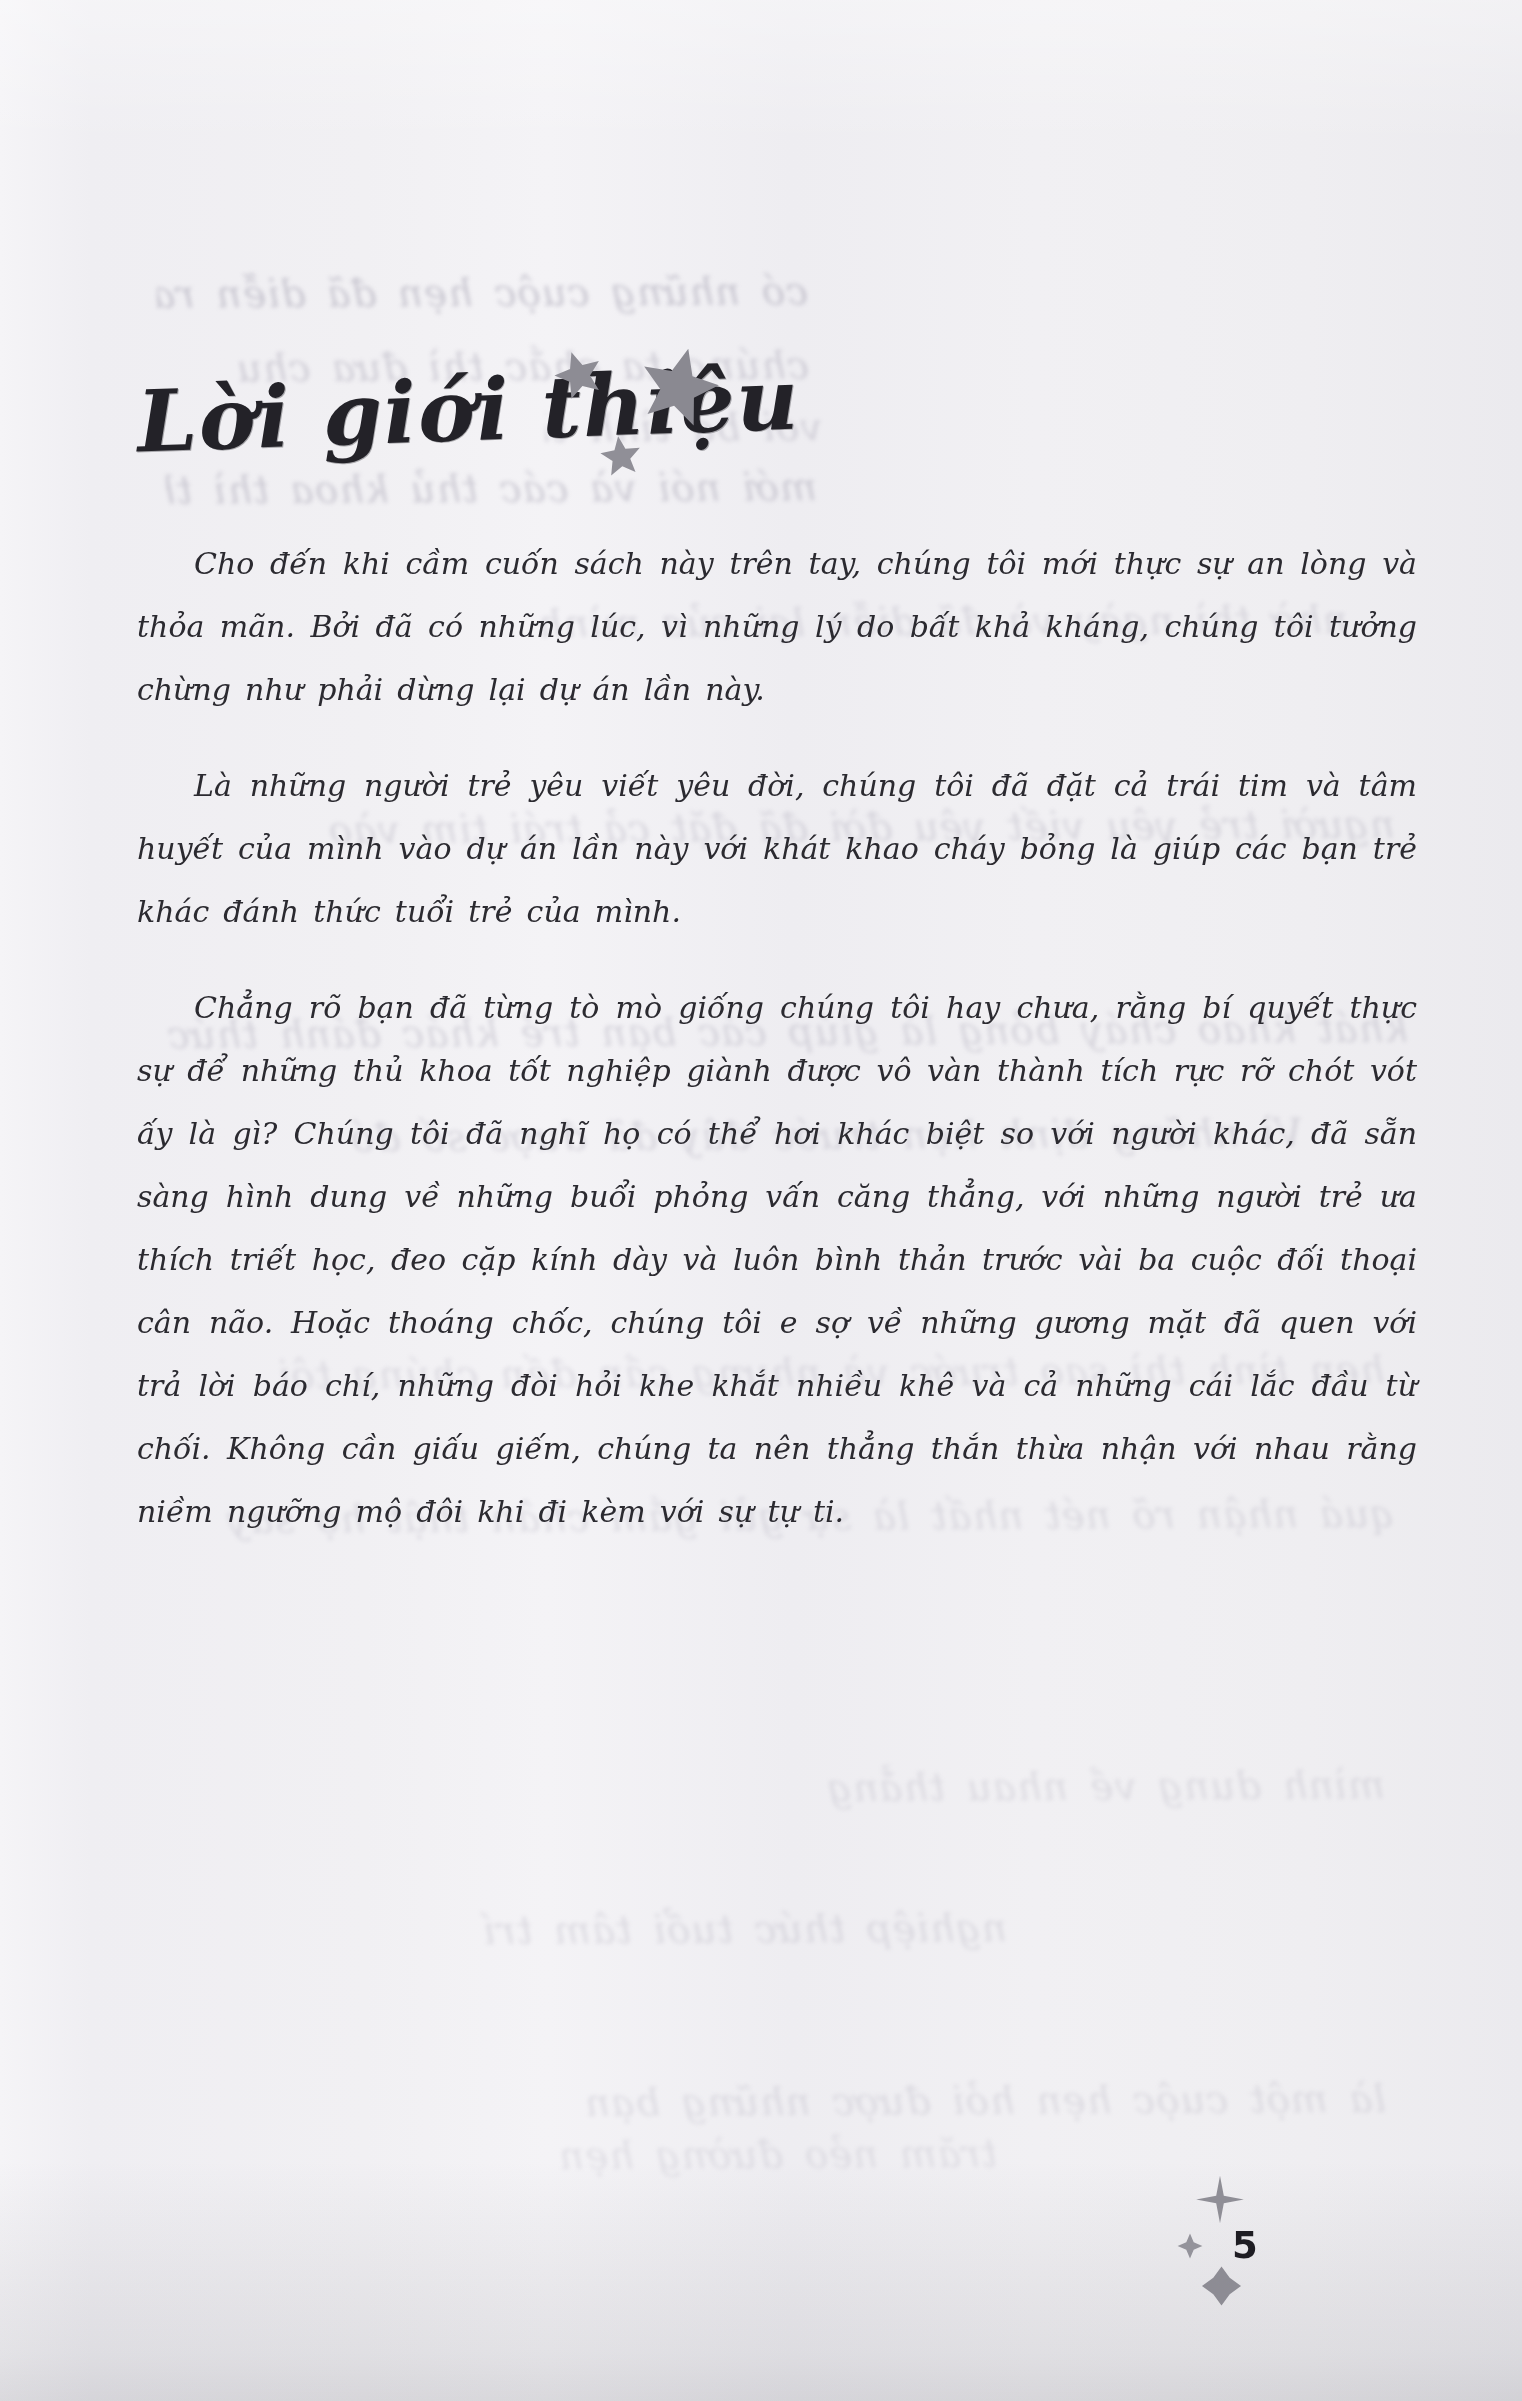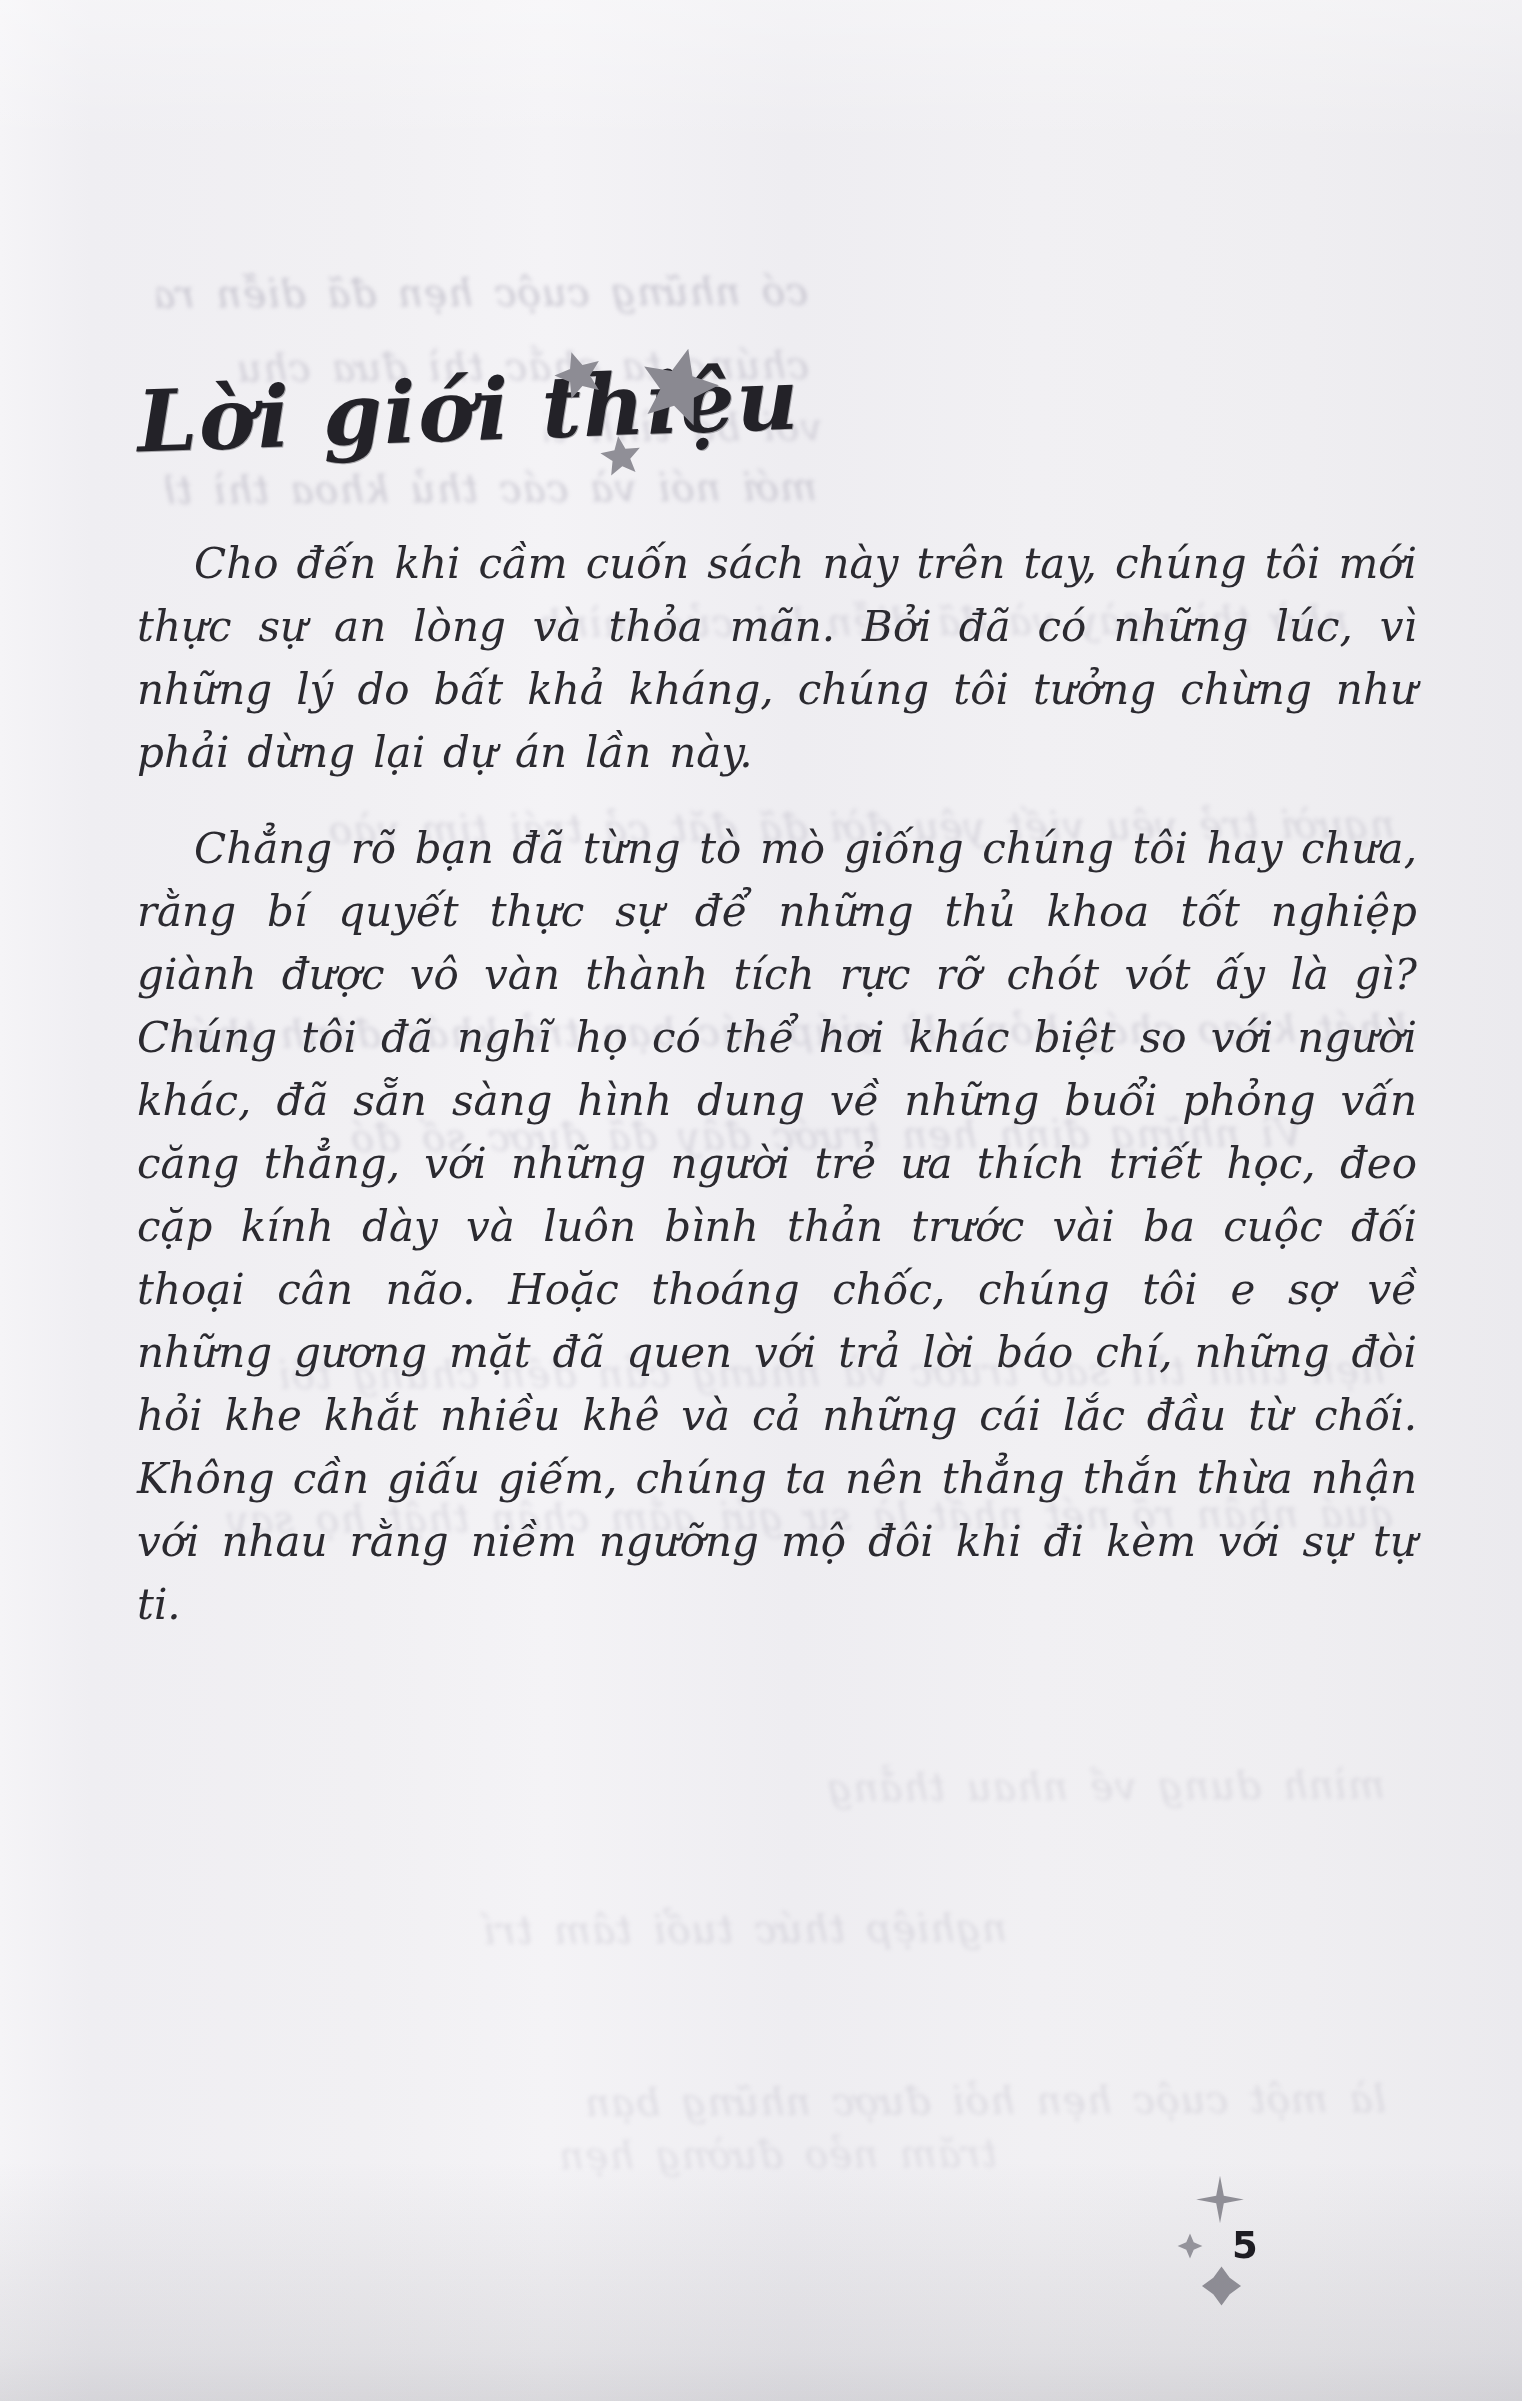--- a/index.html
+++ b/index.html
@@ -35,21 +35,21 @@
     letter-spacing:1.8px;
     color:#232228;
     transform:rotate(-2deg);
     text-shadow:0.9px 0.9px 0 rgba(35,34,40,.35);
   }
   .star{position:absolute;}
   .body-text{
     position:absolute;left:137px;top:532px;width:1280px;
     color:#2b2a30;
     font-style:italic;
-    font-size:42px;line-height:63px;
+    font-size:30px;line-height:63px;
     text-align:justify;
     word-spacing:4.6px;
   }
   .body-text p{margin:0 0 33px 0;text-indent:57px;}
   .page-footer{position:absolute;left:0;top:0;width:100%;height:100%;pointer-events:none;}
   .sparkle{position:absolute;}
   .page-number{
     position:absolute;left:1232px;top:2224px;
     font-family:"DejaVu Sans","Liberation Sans",sans-serif;
     font-weight:700;font-style:normal;
@@ -85,20 +85,21 @@
 </svg>
 <svg class="star" style="left:634px;top:342px;transform:rotate(14deg);" width="89" height="92" viewBox="-1.1 -1.1 2.2 2.2">
   <polygon fill="#8a8991" points="0,-1 0.265,-0.364 0.951,-0.309 0.428,0.139 0.588,0.809 0,0.45 -0.588,0.809 -0.428,0.139 -0.951,-0.309 -0.265,-0.364"></polygon>
 </svg>
 <svg class="star" style="left:595px;top:434px;transform:rotate(-8deg);" width="52" height="46" viewBox="-1.1 -1.1 2.2 2.2">
   <polygon fill="#908f97" points="0,-1 0.265,-0.364 0.951,-0.309 0.428,0.139 0.588,0.809 0,0.45 -0.588,0.809 -0.428,0.139 -0.951,-0.309 -0.265,-0.364"></polygon>
 </svg>
 
 <main class="body-text">
   <p>Cho đến khi cầm cuốn sách này trên tay, chúng tôi mới thực sự an lòng và thỏa mãn. Bởi đã có những lúc, vì những lý do bất khả kháng, chúng tôi tưởng chừng như phải dừng lại dự án lần này.</p>
+  <p>Là những người trẻ yêu viết yêu đời, chúng tôi đã đặt cả trái tim và tâm huyết của mình vào dự án lần này với khát khao cháy bỏng là giúp các bạn trẻ khác đánh thức tuổi trẻ của mình.</p>
   <p>Chẳng rõ bạn đã từng tò mò giống chúng tôi hay chưa, rằng bí quyết thực sự để những thủ khoa tốt nghiệp giành được vô vàn thành tích rực rỡ chót vót ấy là gì? Chúng tôi đã nghĩ họ có thể hơi khác biệt so với người khác, đã sẵn sàng hình dung về những buổi phỏng vấn căng thẳng, với những người trẻ ưa thích triết học, đeo cặp kính dày và luôn bình thản trước vài ba cuộc đối thoại cân não. Hoặc thoáng chốc, chúng tôi e sợ về những gương mặt đã quen với trả lời báo chí, những đòi hỏi khe khắt nhiều khê và cả những cái lắc đầu từ chối. Không cần giấu giếm, chúng ta nên thẳng thắn thừa nhận với nhau rằng niềm ngưỡng mộ đôi khi đi kèm với sự tự ti.</p>
 </main>
 
 <div class="page-footer">
   <svg class="sparkle" style="left:1195px;top:2171px;" width="50" height="57" viewBox="-1.05 -1.05 2.1 2.1">
     <polygon fill="#8f8e96" points="0,-1 0.16,-0.16 1,0 0.16,0.16 0,1 -0.16,0.16 -1,0 -0.16,-0.16"></polygon>
   </svg>
   <svg class="sparkle" style="left:1177px;top:2233px;" width="26" height="26" viewBox="-1.05 -1.05 2.1 2.1">
     <polygon fill="#94939b" points="0,-1 0.3,-0.3 1,0 0.3,0.3 0,1 -0.3,0.3 -1,0 -0.3,-0.3"></polygon>
   </svg>

